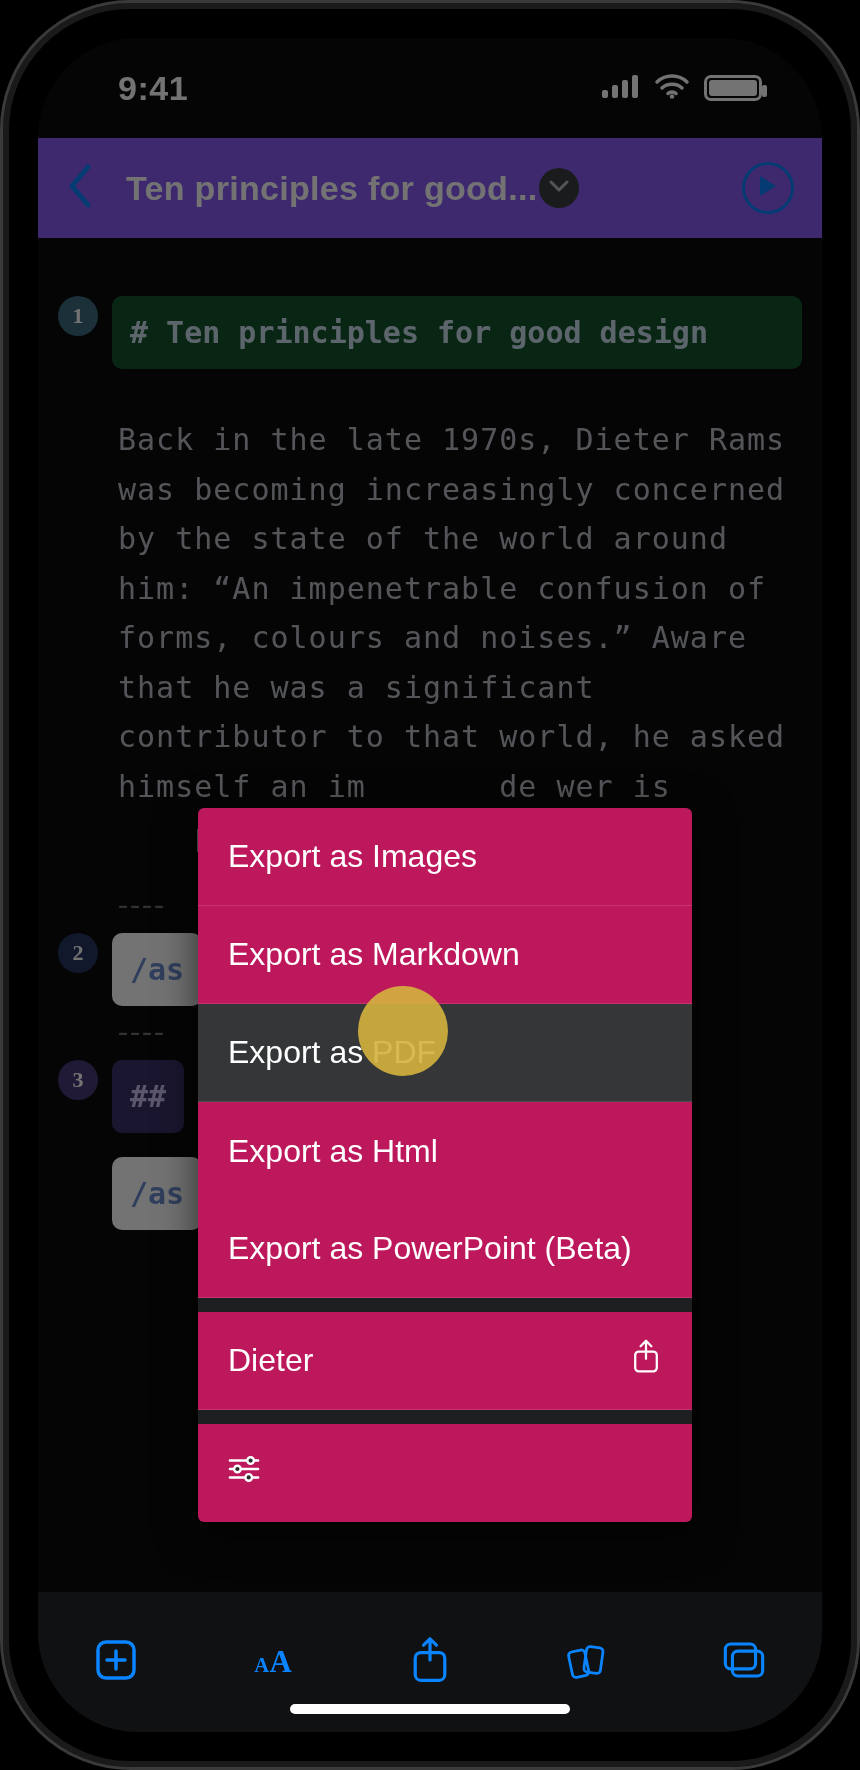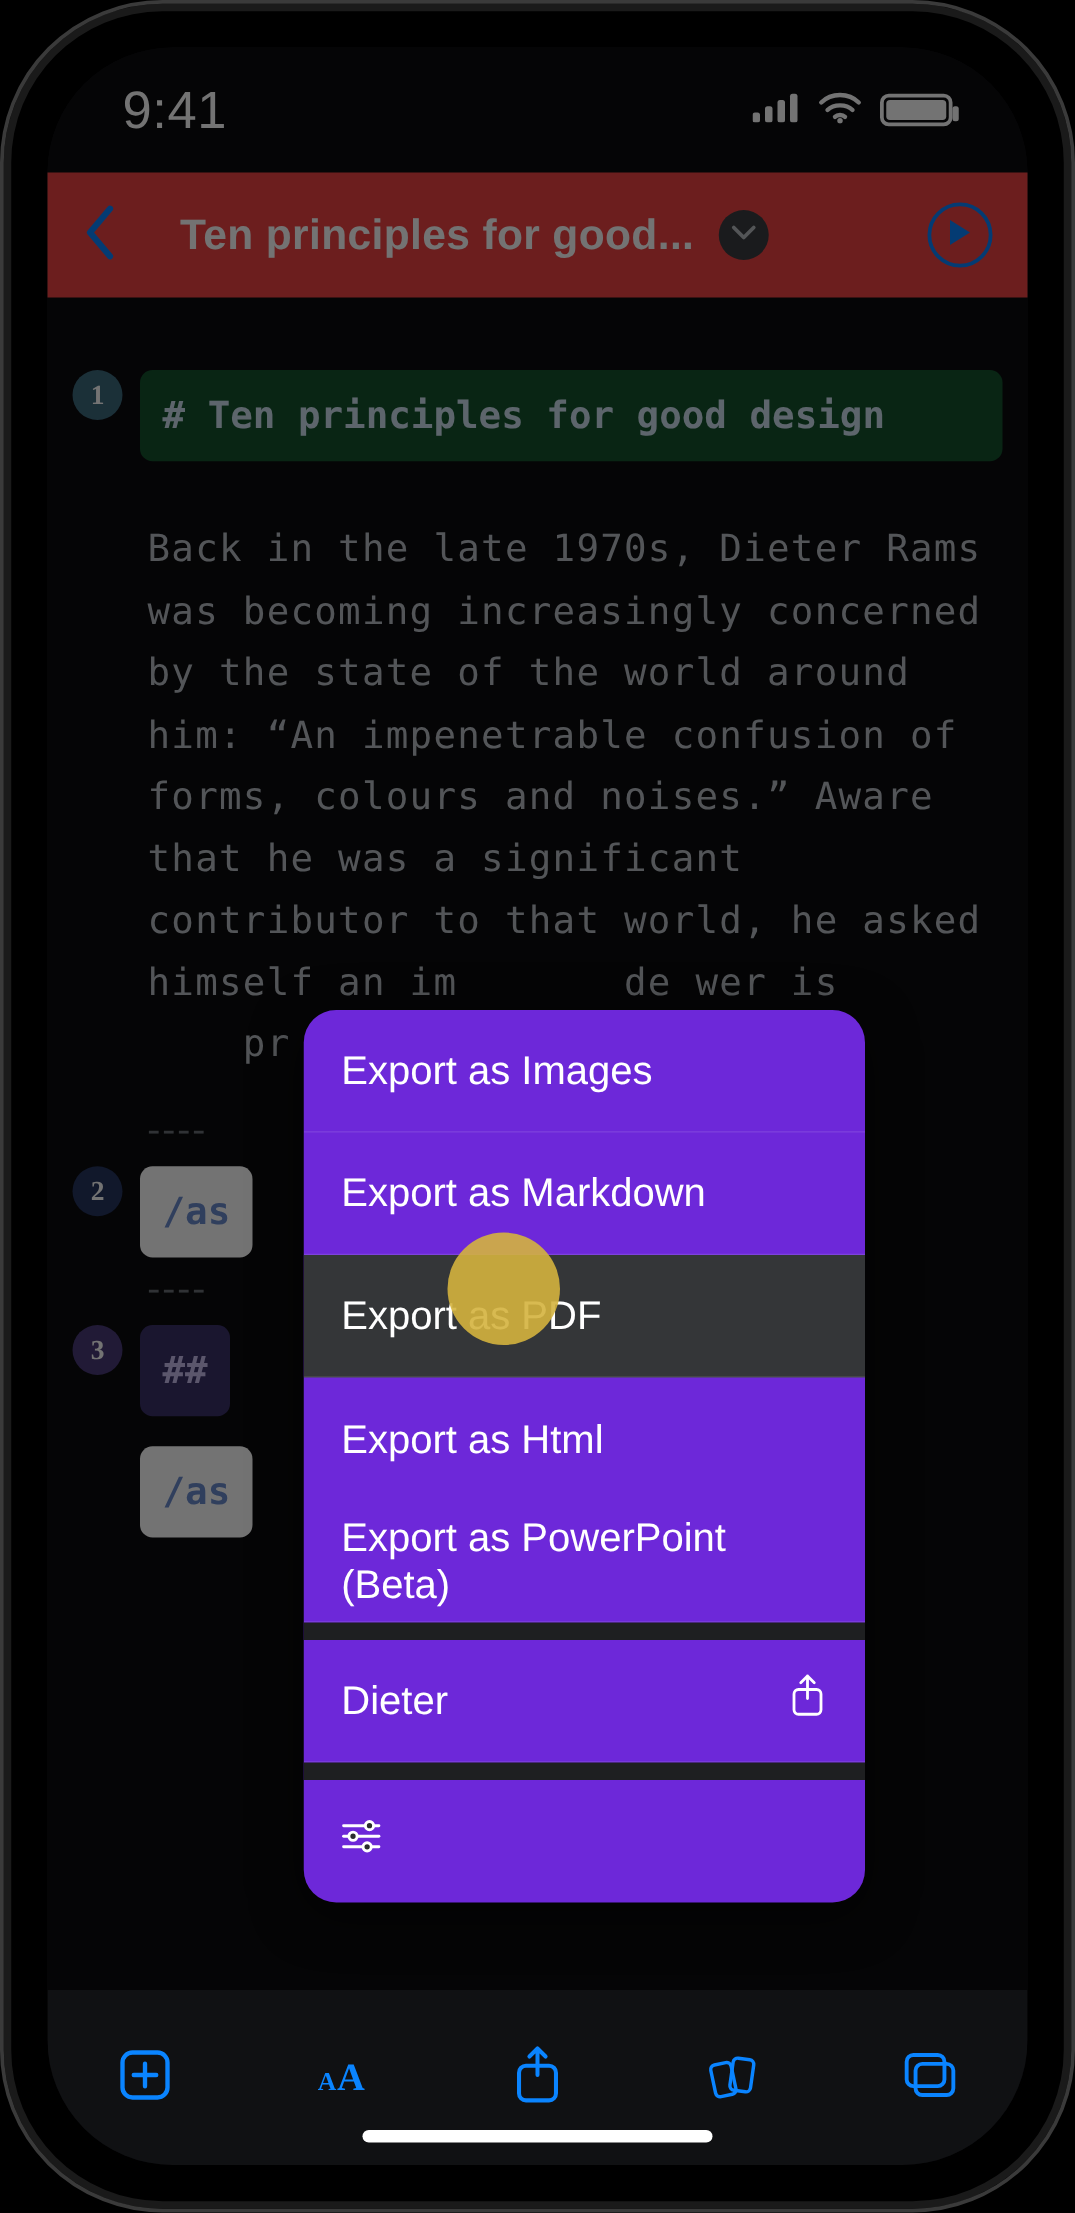--- a/index.html
+++ b/index.html
@@ -12,28 +12,28 @@
     box-shadow: inset 0 0 0 6px #1a1a1a;
   }
   .screen {
     position:absolute; left:35px; top:35px; right:35px; bottom:35px;
     background:#0c0c0f; border-radius:100px; overflow:hidden;
   }
   .dim { position:absolute; inset:0; background:rgba(0,0,0,0.55); pointer-events:none; }
 
   
   .status { position:absolute; top:0; left:0; right:0; height:100px; display:flex; align-items:center; justify-content:space-between; padding:0 60px; color:#fff; }
-  .status .time { font-size:42px; font-weight:400; letter-spacing:0.5px; }
+  .status .time { font-size:34px; font-weight:700; letter-spacing:0.5px; margin-left:20px; }
   .status .right { display:flex; align-items:center; gap:14px; }
   .battery { width:58px; height:26px; border:3px solid #fff; border-radius:7px; position:relative; }
   .battery::after { content:""; position:absolute; right:-8px; top:7px; width:5px; height:12px; background:#fff; border-radius:2px; }
   .battery .fill { position:absolute; left:2px; top:2px; bottom:2px; right:2px; background:#fff; border-radius:3px; }
 
   
-  .nav { position:absolute; top:100px; left:0; right:0; height:100px; background:#ef4444; display:flex; align-items:center; padding:0 28px; gap:20px; }
+  .nav { position:absolute; top:100px; left:0; right:0; height:100px; background:#8b5cf6; display:flex; align-items:center; padding:0 28px; gap:2px; }
   .nav .back svg { width:28px; height:46px; }
   .nav .title { flex:0 0 auto; color:#fff; font-size:34px; font-weight:700; letter-spacing:0.3px; margin-left:30px; }
   .nav .drop { width:40px; height:40px; border-radius:20px; background:#3b3d40; display:flex; align-items:center; justify-content:center; }
   .nav .spacer { flex:1; }
   .play-btn { width:52px; height:52px; border:3px solid #0a84ff; border-radius:50%; display:flex; align-items:center; justify-content:center; }
 
   
   .content { position:absolute; top:230px; left:0; right:0; bottom:110px; padding:28px 20px 0 20px; font-family: ui-monospace, Menlo, Consolas, monospace; color:#c8cdd3; }
   .row { display:flex; align-items:flex-start; gap:14px; margin-bottom:10px; }
   .lnum { min-width:40px; height:40px; border-radius:20px; display:flex; align-items:center; justify-content:center; font:600 22px/1 -apple-system; color:#fff; }
@@ -48,21 +48,21 @@
   .dashes { color:#6a6f75; font:400 30px/1 ui-monospace; padding-left:60px; letter-spacing:2px; margin:8px 0 14px; }
 
   
   .toolbar { position:absolute; left:0; right:0; bottom:0; height:140px; background:#101113; display:flex; align-items:center; justify-content:space-around; z-index:10; }
   .toolbar .tbtn svg { width:48px; height:48px; }
 
   
   .home { position:absolute; bottom:18px; left:50%; transform:translateX(-50%); width:280px; height:10px; background:#fff; border-radius:6px; z-index:40; }
 
   
-  .menu { position:absolute; left:160px; right:130px; top:770px; background:#6d28d9; border-radius:26px; overflow:hidden; box-shadow:0 10px 40px rgba(0,0,0,0.6); z-index:30;margin-left:45px; }
+  .menu { position:absolute; left:160px; right:130px; top:770px; background:#be185d; border-radius:6px; overflow:hidden; box-shadow:0 10px 40px rgba(0,0,0,0.6); z-index:30; }
   .menu-item { height:98px; display:flex; align-items:center; padding:0 30px; color:#fff; font-size:32px; font-weight:400; border-bottom:1px solid rgba(255,255,255,0.12); justify-content:space-between;}
   .menu-item.sel { background:#343638; }
   .menu-sep { height:14px; background:#1e1f21; }
   .menu-icon svg { width:32px; height:36px; }
 
   
   .tap { position:absolute; width:90px; height:90px; border-radius:50%; background:#d4b23e; opacity:0.9; z-index:35; left:320px; top:948px; }
 </style>
 </head>
 <body>

